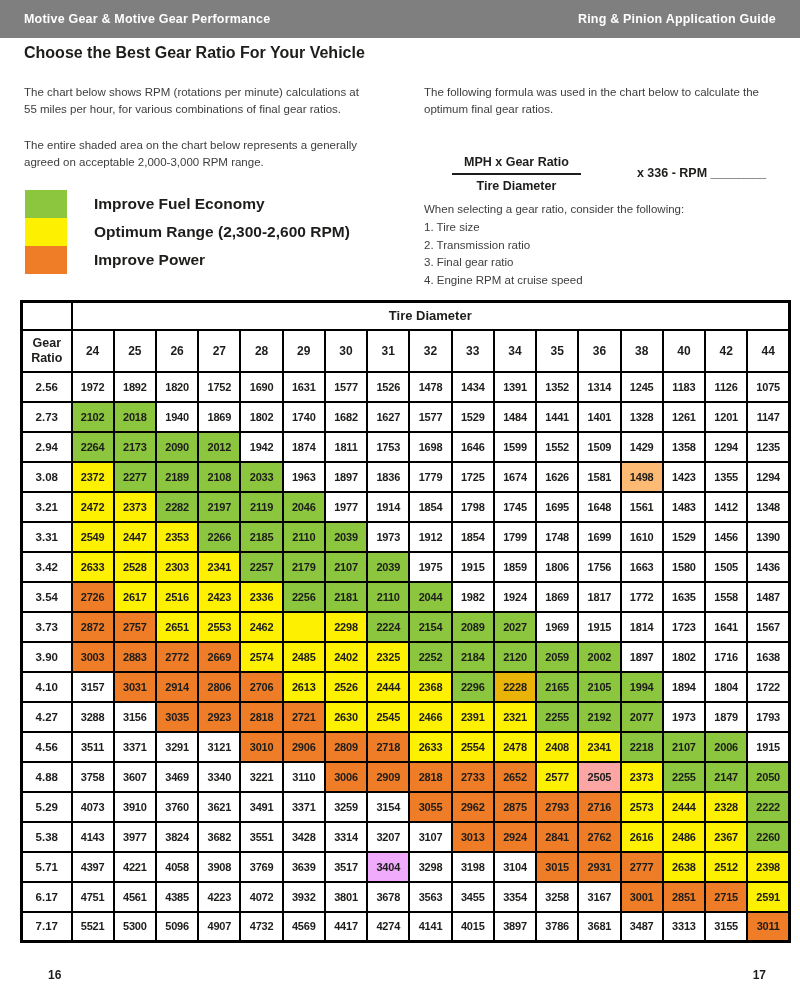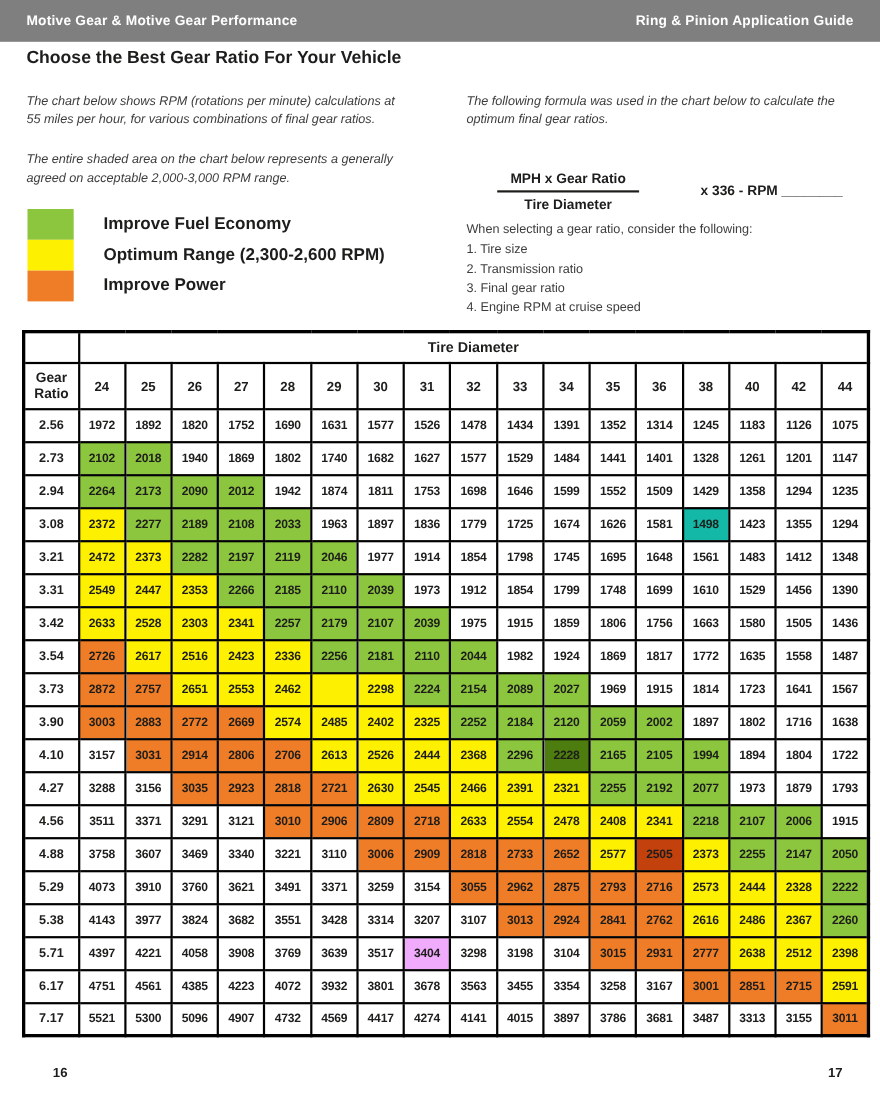--- a/index.html
+++ b/index.html
@@ -6,21 +6,21 @@
   html,body { width:800px; height:994px; background:#fff;
     font-family:"Liberation Sans", sans-serif; color:#1d1d1b; }
   #page { position:relative; width:800px; height:994px; overflow:hidden; background:#fff; }
 
   .topbar { position:absolute; top:0; left:0; width:800px; height:38px; background:#7f7f7f;
     display:flex; justify-content:space-between; align-items:center; padding:0 24px; }
   .topbar span { color:#fff; font-weight:bold; font-size:12.5px; letter-spacing:0.2px; }
 
   .page-title { position:absolute; top:44px; left:24px; font-size:16px; font-weight:bold; color:#1d1d1b; }
 
-  .para { position:absolute; font-size:11.5px; line-height:1.5; color:#3d3d3d;font-style:italic; }
+  .para { position:absolute; font-size:11.5px; line-height:1.5; color:#3d3d3d; }
   #para1 { top:84px; left:24px; width:335px; }
   #para2 { top:137px; left:24px; width:335px; }
   #formula-intro { top:84px; left:424px; width:350px; }
 
   .legend { position:absolute; top:190px; left:25px; }
   .legend-row { display:flex; align-items:center; height:28px; }
   .swatch { width:42px; height:28px; flex:none; }
   .legend-label { margin-left:27px; font-size:15.5px; font-weight:bold; color:#1d1d1b; white-space:nowrap; }
 
   .formula { position:absolute; top:155px; left:452px; display:flex; align-items:center;
@@ -212,21 +212,21 @@
           <td class="rpm-cell" style="background: rgb(140, 198, 62);">2108</td>
           <td class="rpm-cell" style="background: rgb(140, 198, 62);">2033</td>
           <td class="rpm-cell" style="background: rgb(255, 255, 255);">1963</td>
           <td class="rpm-cell" style="background: rgb(255, 255, 255);">1897</td>
           <td class="rpm-cell" style="background: rgb(255, 255, 255);">1836</td>
           <td class="rpm-cell" style="background: rgb(255, 255, 255);">1779</td>
           <td class="rpm-cell" style="background: rgb(255, 255, 255);">1725</td>
           <td class="rpm-cell" style="background: rgb(255, 255, 255);">1674</td>
           <td class="rpm-cell" style="background: rgb(255, 255, 255);">1626</td>
           <td class="rpm-cell" style="background: rgb(255, 255, 255);">1581</td>
-          <td class="rpm-cell" style="background: #14b8a6;">1498</td>
+          <td class="rpm-cell" style="background: #fdba74;">1498</td>
           <td class="rpm-cell" style="background: rgb(255, 255, 255);">1423</td>
           <td class="rpm-cell" style="background: rgb(255, 255, 255);">1355</td>
           <td class="rpm-cell" style="background: rgb(255, 255, 255);">1294</td>
         </tr>
         <tr>
           <td class="ratio-cell">3.21</td>
           <td class="rpm-cell" style="background: rgb(253, 240, 0);">2472</td>
           <td class="rpm-cell" style="background: rgb(253, 240, 0);">2373</td>
           <td class="rpm-cell" style="background: rgb(140, 198, 62);">2282</td>
           <td class="rpm-cell" style="background: rgb(140, 198, 62);">2197</td>
@@ -349,21 +349,21 @@
           <td class="rpm-cell" style="background: rgb(255, 255, 255);">3157</td>
           <td class="rpm-cell" style="background: rgb(239, 125, 39);">3031</td>
           <td class="rpm-cell" style="background: rgb(239, 125, 39);">2914</td>
           <td class="rpm-cell" style="background: rgb(239, 125, 39);">2806</td>
           <td class="rpm-cell" style="background: rgb(239, 125, 39);">2706</td>
           <td class="rpm-cell" style="background: rgb(253, 240, 0);">2613</td>
           <td class="rpm-cell" style="background: rgb(253, 240, 0);">2526</td>
           <td class="rpm-cell" style="background: rgb(253, 240, 0);">2444</td>
           <td class="rpm-cell" style="background: rgb(253, 240, 0);">2368</td>
           <td class="rpm-cell" style="background: rgb(140, 198, 62);">2296</td>
-          <td class="rpm-cell" style="background: #4d7c0f;">2228</td>
+          <td class="rpm-cell" style="background: #eab308;">2228</td>
           <td class="rpm-cell" style="background: rgb(140, 198, 62);">2165</td>
           <td class="rpm-cell" style="background: rgb(140, 198, 62);">2105</td>
           <td class="rpm-cell" style="background: rgb(140, 198, 62);">1994</td>
           <td class="rpm-cell" style="background: rgb(255, 255, 255);">1894</td>
           <td class="rpm-cell" style="background: rgb(255, 255, 255);">1804</td>
           <td class="rpm-cell" style="background: rgb(255, 255, 255);">1722</td>
         </tr>
         <tr>
           <td class="ratio-cell">4.27</td>
           <td class="rpm-cell" style="background: rgb(255, 255, 255);">3288</td>
@@ -411,21 +411,21 @@
           <td class="rpm-cell" style="background: rgb(255, 255, 255);">3469</td>
           <td class="rpm-cell" style="background: rgb(255, 255, 255);">3340</td>
           <td class="rpm-cell" style="background: rgb(255, 255, 255);">3221</td>
           <td class="rpm-cell" style="background: rgb(255, 255, 255);">3110</td>
           <td class="rpm-cell" style="background: rgb(239, 125, 39);">3006</td>
           <td class="rpm-cell" style="background: rgb(239, 125, 39);">2909</td>
           <td class="rpm-cell" style="background: rgb(239, 125, 39);">2818</td>
           <td class="rpm-cell" style="background: rgb(239, 125, 39);">2733</td>
           <td class="rpm-cell" style="background: rgb(239, 125, 39);">2652</td>
           <td class="rpm-cell" style="background: rgb(253, 240, 0);">2577</td>
-          <td class="rpm-cell" style="background: #c2410c;">2505</td>
+          <td class="rpm-cell" style="background: #fca5a5;">2505</td>
           <td class="rpm-cell" style="background: rgb(253, 240, 0);">2373</td>
           <td class="rpm-cell" style="background: rgb(140, 198, 62);">2255</td>
           <td class="rpm-cell" style="background: rgb(140, 198, 62);">2147</td>
           <td class="rpm-cell" style="background: rgb(140, 198, 62);">2050</td>
         </tr>
         <tr>
           <td class="ratio-cell">5.29</td>
           <td class="rpm-cell" style="background: rgb(255, 255, 255);">4073</td>
           <td class="rpm-cell" style="background: rgb(255, 255, 255);">3910</td>
           <td class="rpm-cell" style="background: rgb(255, 255, 255);">3760</td>

